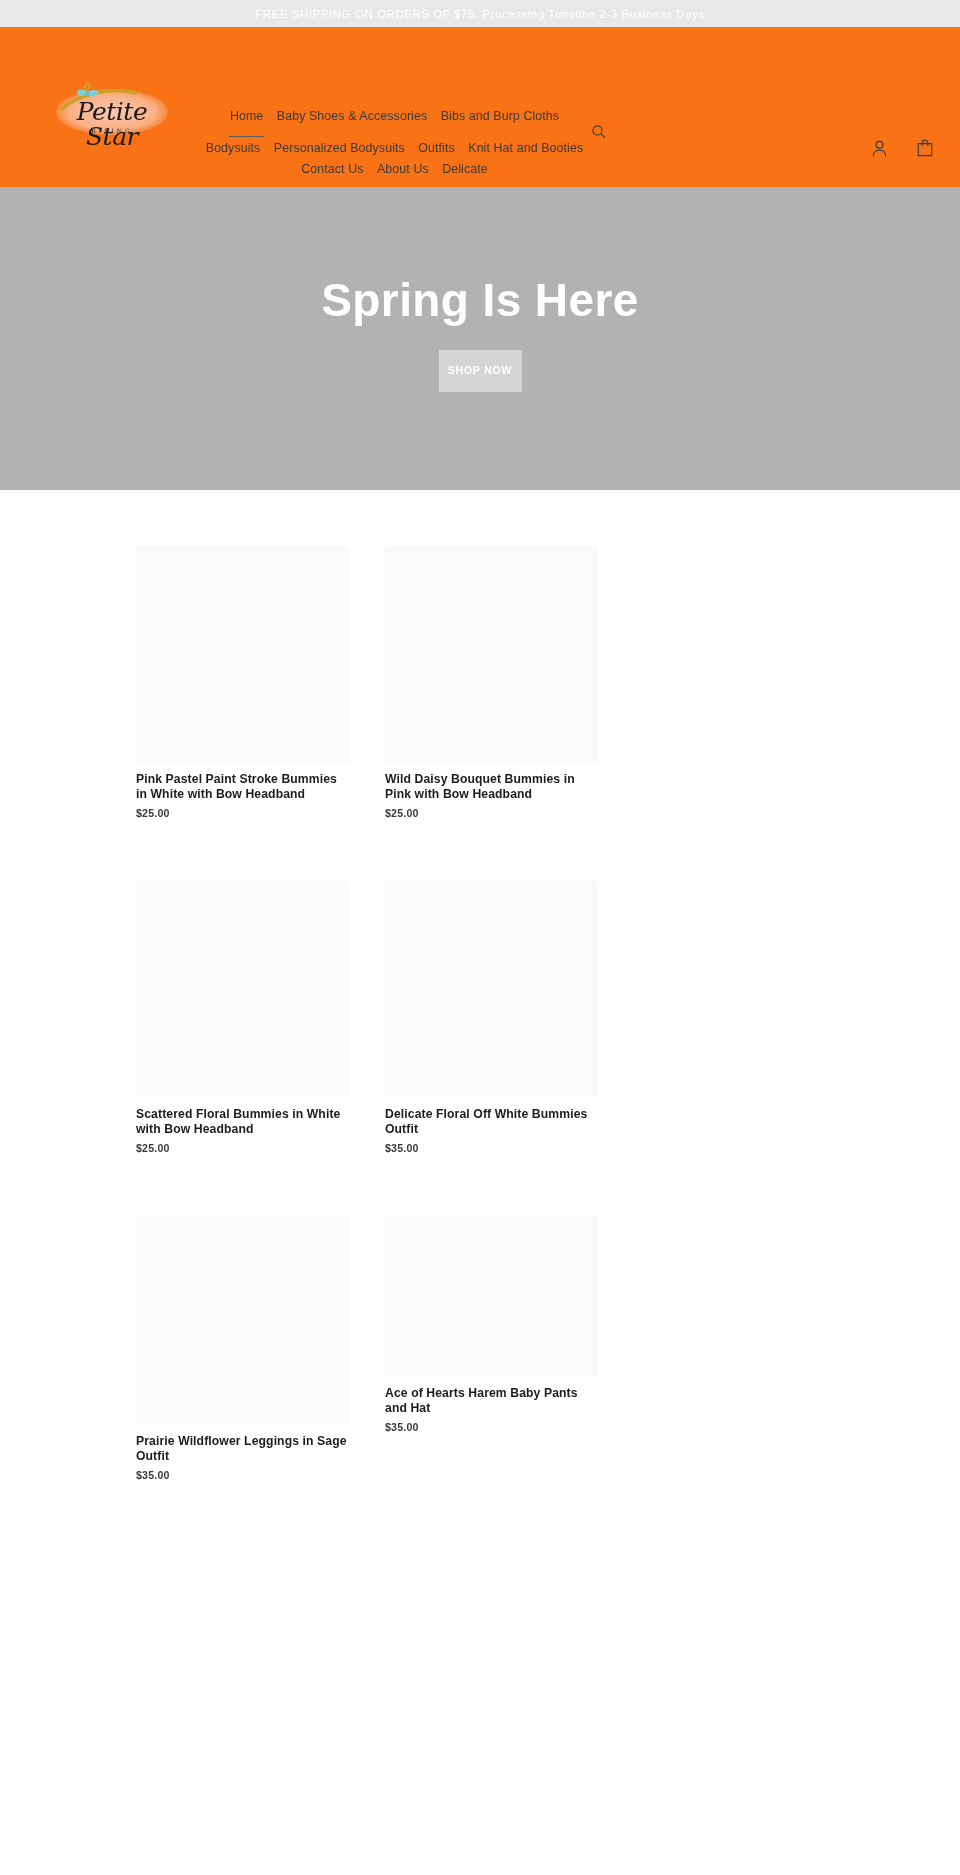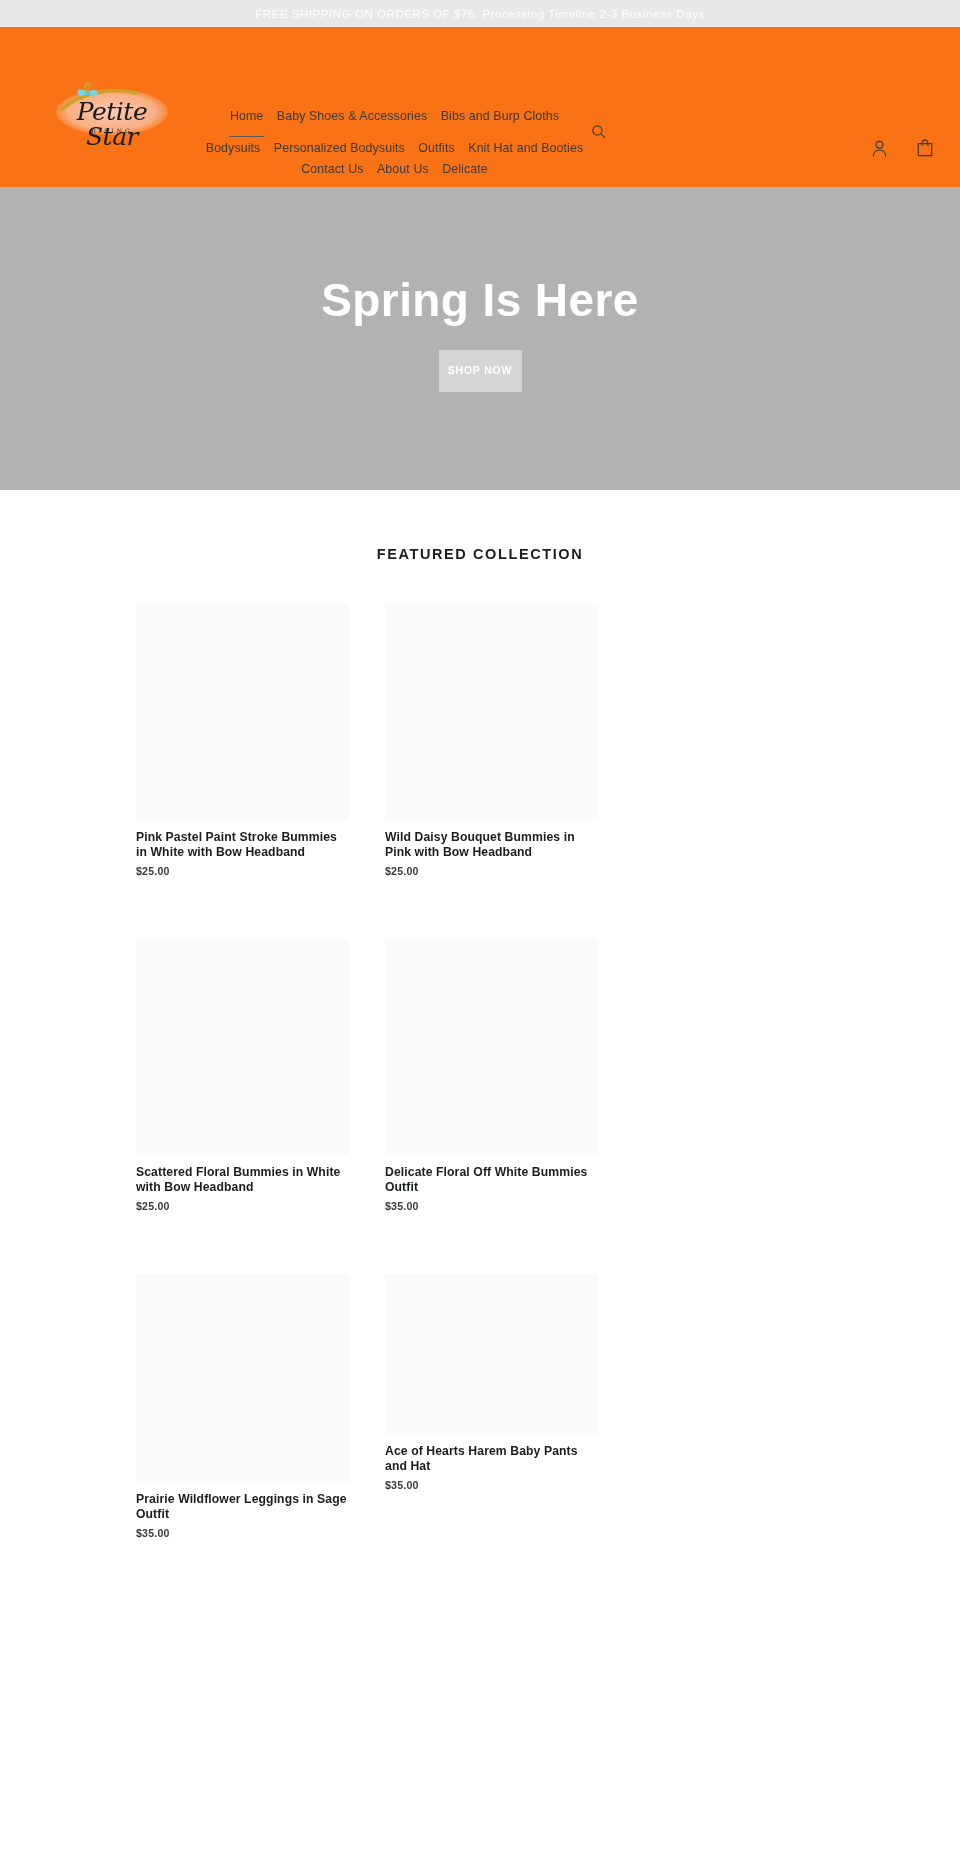--- a/index.html
+++ b/index.html
@@ -297,21 +297,20 @@
     </button>
   </div>
 </header>
 
 <section class="hero">
   <h1 class="hero-title">Spring Is Here</h1>
   <button class="hero-cta">SHOP NOW</button>
 </section>
 
 <section class="featured">
-  <h2 class="section-title">FEATURED COLLECTION</h2>
 
   <div class="product-grid">
 
     <a class="product-card" href="#">
       <div class="product-image h-216"></div>
       <div class="product-title">Pink Pastel Paint Stroke Bummies in White with Bow Headband</div>
       <div class="product-price">$25.00</div>
     </a>
 
     <a class="product-card" href="#">

